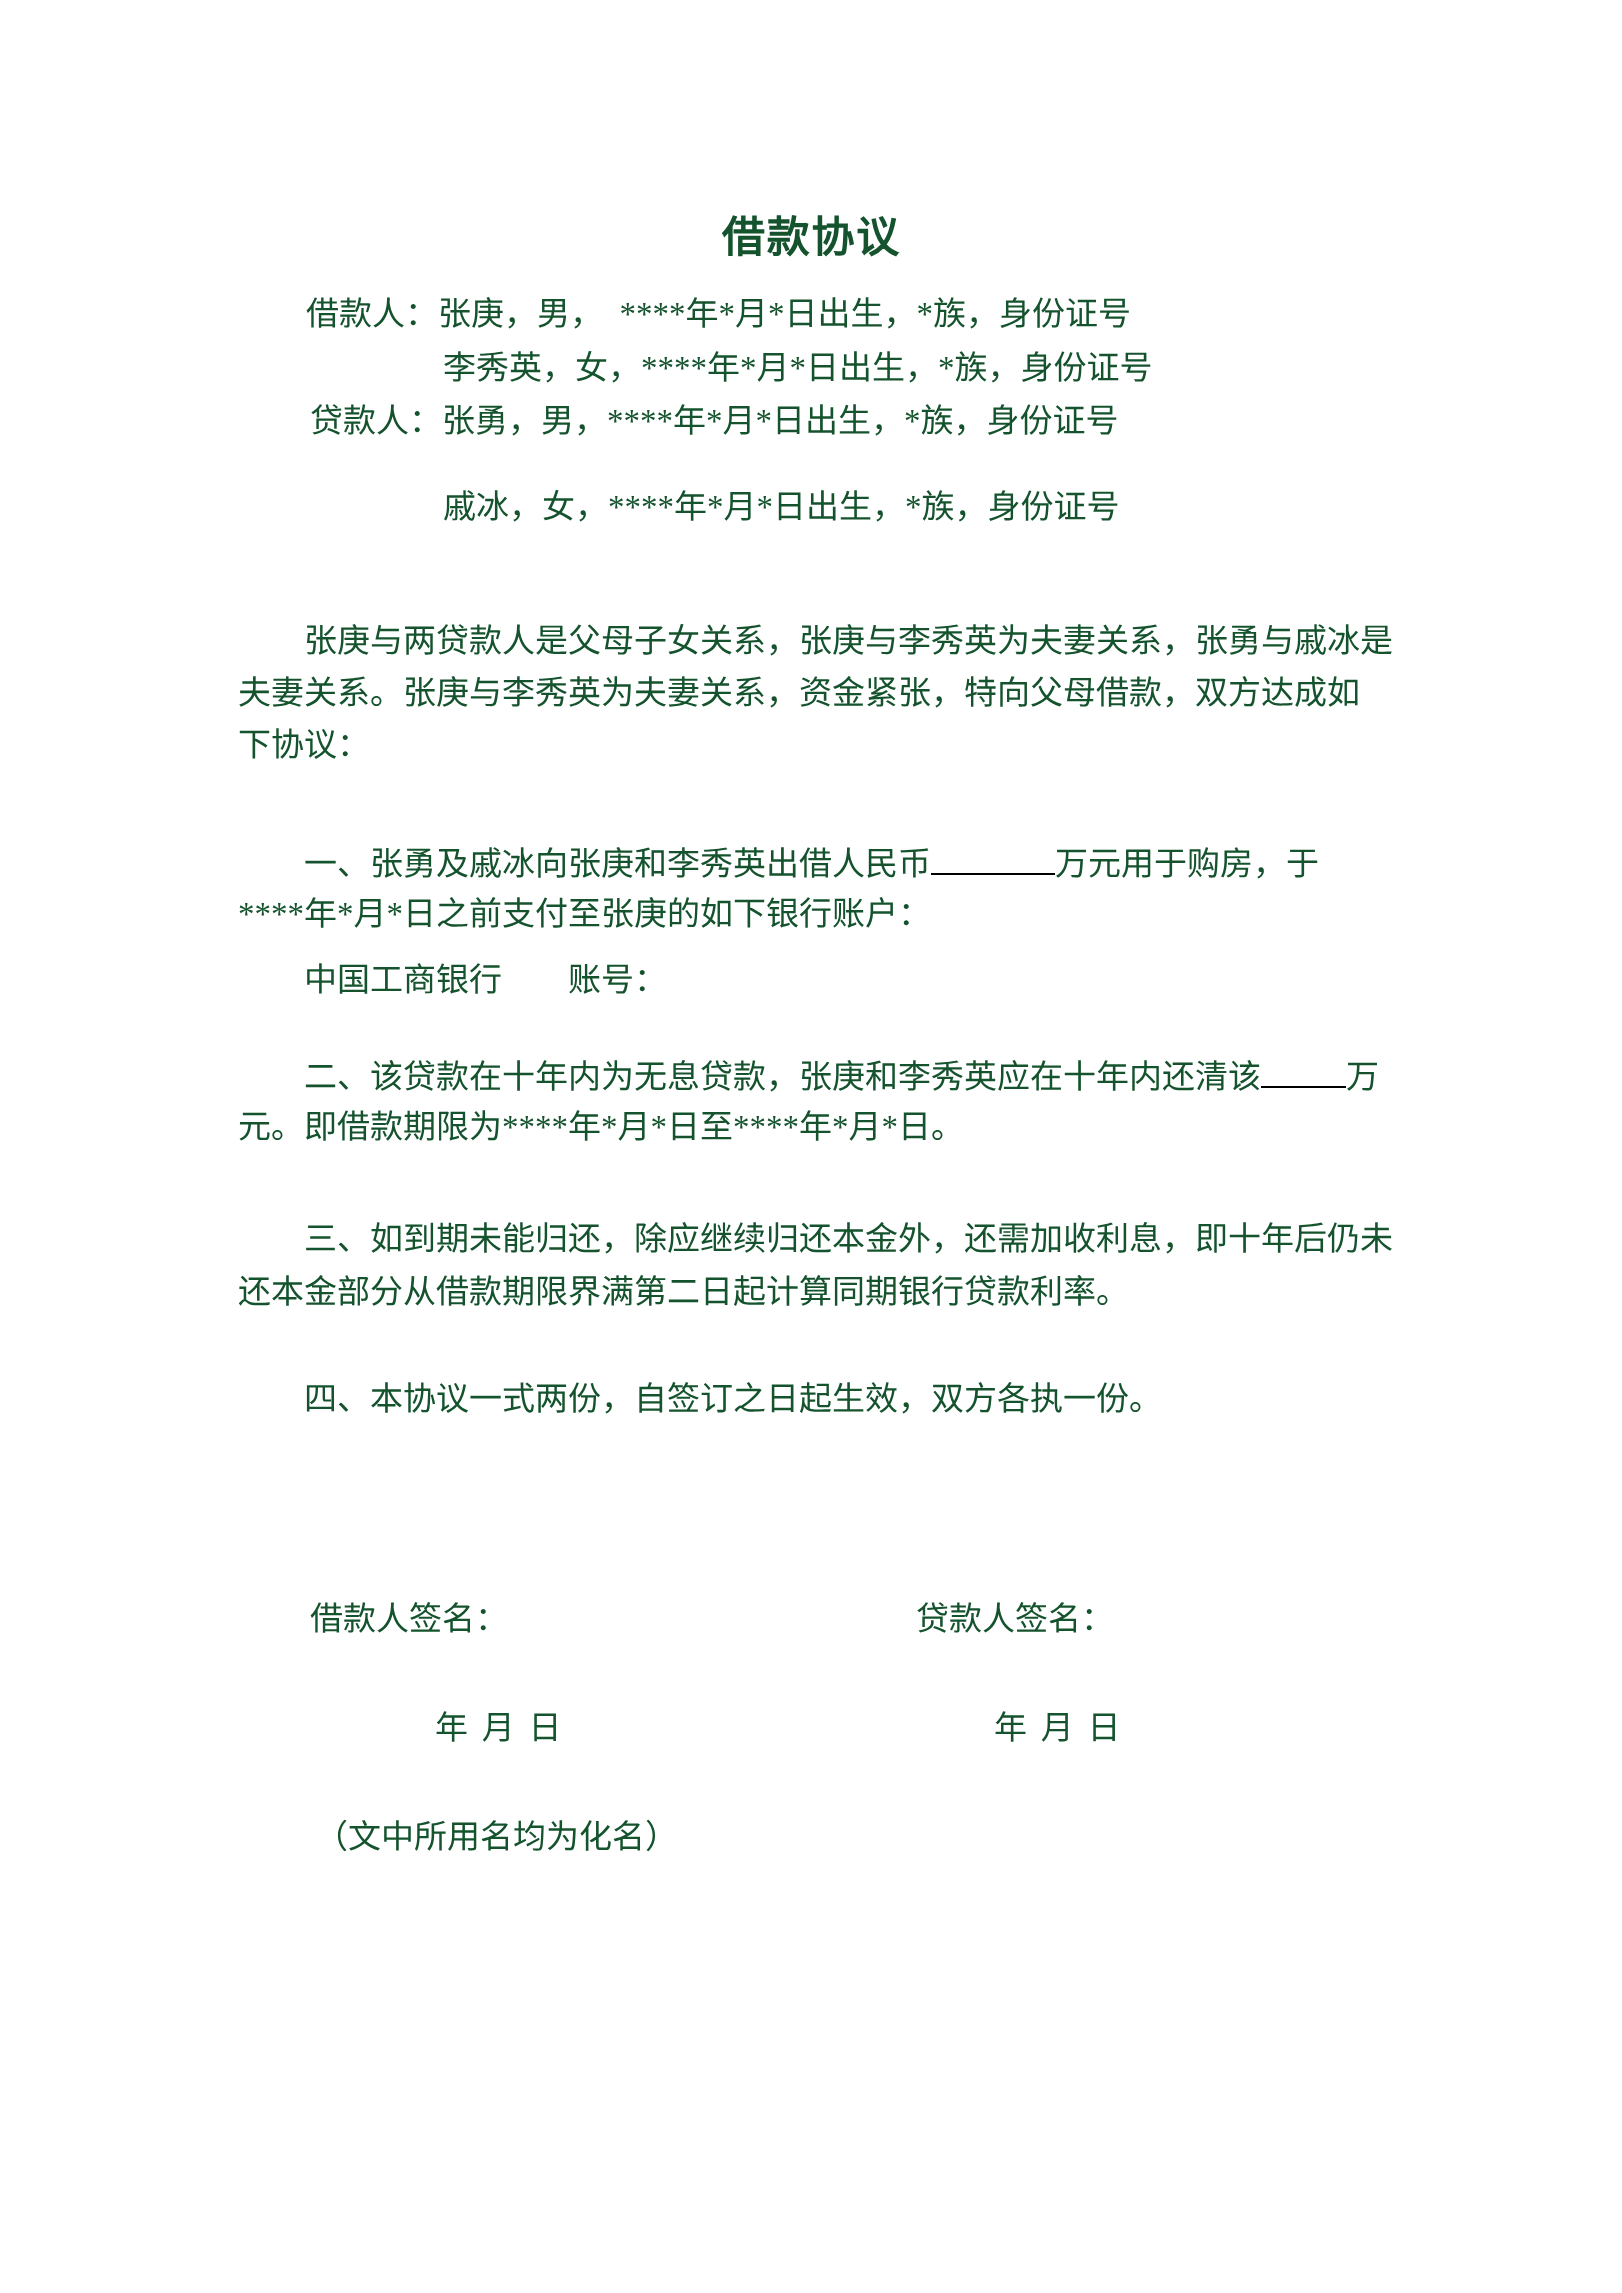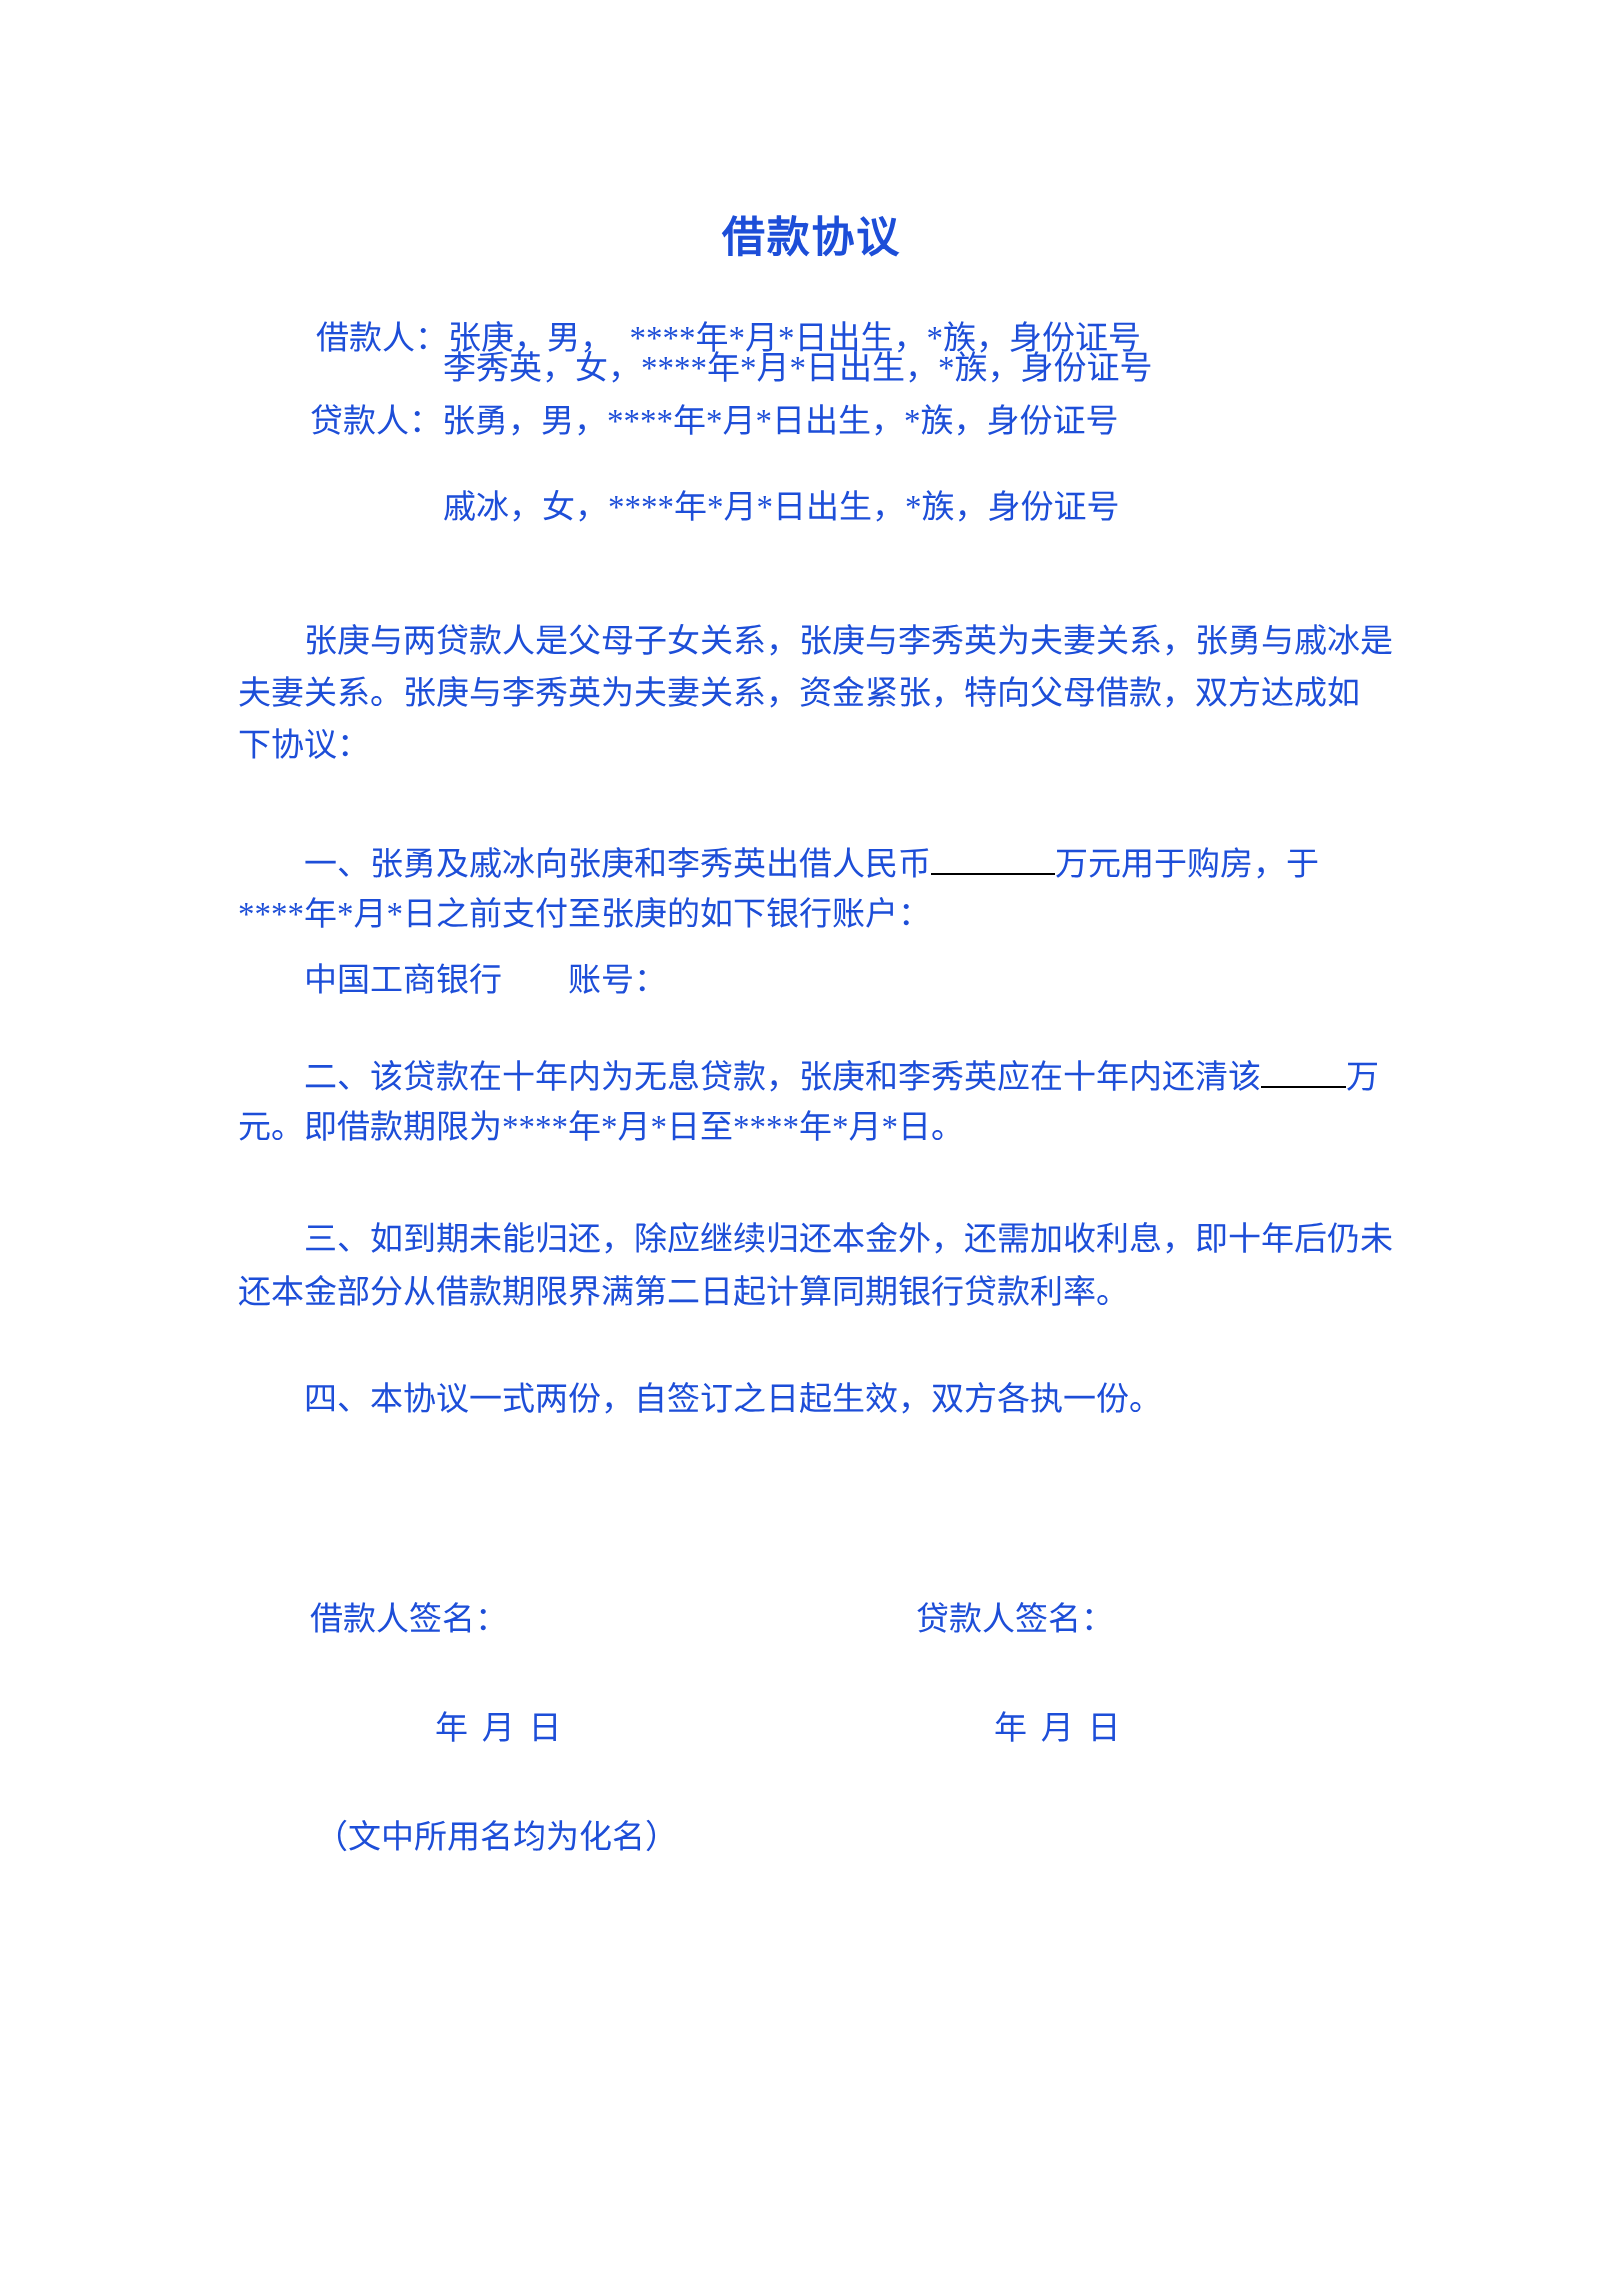--- a/index.html
+++ b/index.html
@@ -5,41 +5,41 @@
   html, body {
     margin: 0;
     padding: 0;
     background: #ffffff;
   }
   .page {
     position: relative;
     width: 1623px;
     height: 2294px;
     background: #ffffff;
-    color: #1d4ed8;
+    color: #14532d;
     font-family: "Liberation Serif", "DejaVu Serif", serif;
     font-size: 33px;
     overflow: hidden;
   }
   .line {
     position: absolute;
     line-height: 1;
     white-space: pre;
   }
   .title {
     top: 216px;
     left: 0;
     width: 1623px;
     text-align: center;
     font-size: 43px;
     font-weight: bold;
     letter-spacing: 1.8px;
   }
   
-  .party1 { top: 298px; left: 316px; margin-top: 24px; }
+  .party1 { top: 298px; left: 306px; }
   .party2 { top: 352px; left: 443px; }
   .party3 { top: 405px; left: 310px; }
   .party4 { top: 459px; left: 443px; margin-top: 32px; }
   
   .intro1 { top: 625px; left: 304px; }
   .intro2 { top: 677px; left: 238px; }
   .intro3 { top: 729px; left: 238px; }
   
   .c1l1 { top: 846px;  left: 304px; }
   .c1l2 { top: 898px;  left: 238px; }

